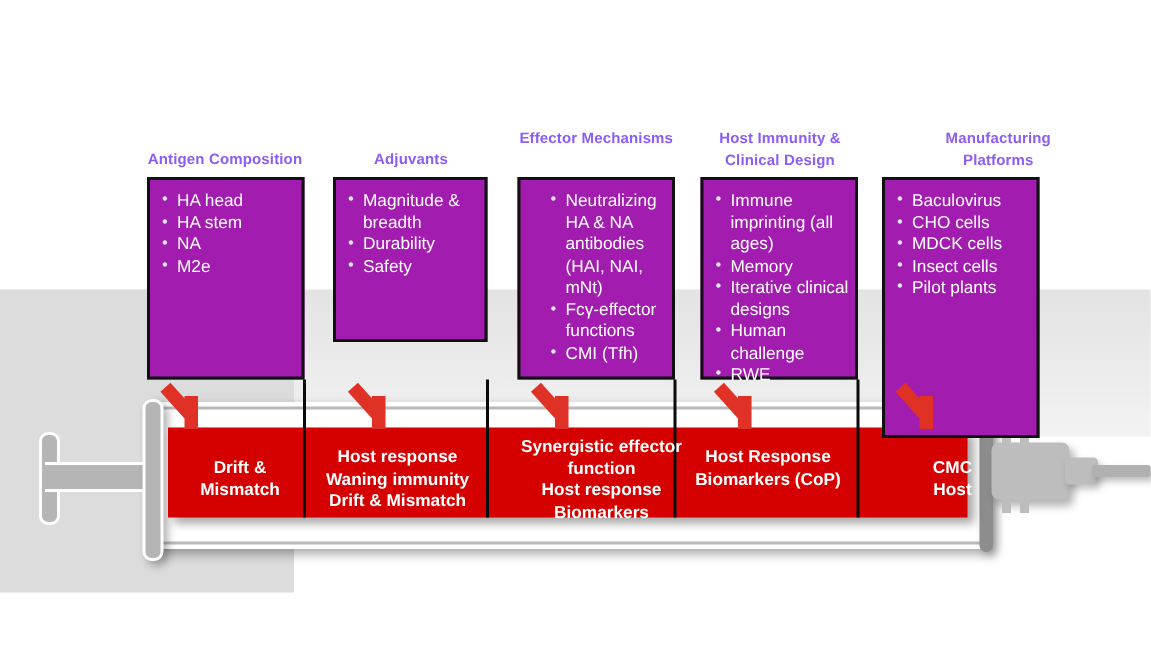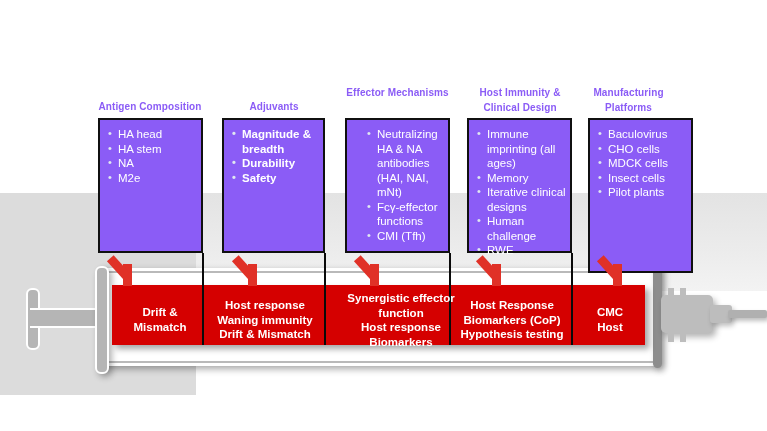--- a/index.html
+++ b/index.html
@@ -74,21 +74,21 @@
   .redband{
     position:absolute;left:112px;top:285px;width:533px;height:60px;
     background:#d50000;
     box-shadow:4px 4px 6px rgba(0,0,0,.35);
   }
   .coltitle{
     position:absolute;text-align:center;font-weight:bold;font-size:10px;
     color:#8b5cf6;line-height:15px;letter-spacing:.1px;
   }
   .bluebox{
-    position:absolute;background:#8b5cf6;border:2px solid #101010;
+    position:absolute;background:#a21caf;border:2px solid #101010;
     box-sizing:border-box;
   }
   .bluebox ul{
     list-style:none;margin:0;padding:7px 4px 0 8px;
   }
   .bluebox li{
     color:#ffffff;font-size:11.5px;line-height:14.5px;
     position:relative;padding-left:10px;margin-bottom:0px;
   }
   .bluebox li:before{
@@ -154,21 +154,21 @@
     <div class="vert"></div>
       <div class="diag"></div>
   </div>
   <div class="divider" style="left:202px;top:253px;height:92px;"></div>
   <div class="cell" style="left:118px;top:305px;width:84px;">
     <div>Drift &amp;</div>
     <div>Mismatch</div>
   </div>
 
   <div class="coltitle" style="left:222px;top:99px;width:104px;">Adjuvants</div>
-  <div class="bluebox" style="left:222px;top:118px;width:103px;height:135px;font-weight:bold;">
+  <div class="bluebox" style="left:222px;top:118px;width:103px;height:110px;">
     <ul>
       <li>Magnitude &amp; breadth</li>
       <li>Durability</li>
       <li>Safety</li>
     </ul>
   </div>
   <div class="elbow" style="left:248px;top:256px;width:30px;height:30px;">
     <div class="vert"></div>
       <div class="diag"></div>
   </div>
@@ -210,35 +210,34 @@
     </ul>
   </div>
   <div class="elbow" style="left:492px;top:256px;width:30px;height:30px;">
     <div class="vert"></div>
       <div class="diag"></div>
   </div>
   <div class="divider" style="left:571px;top:253px;height:92px;"></div>
   <div class="cell" style="left:452px;top:298px;width:120px;">
     <div>Host Response</div>
     <div>Biomarkers (CoP)</div>
-    <div>Hypothesis testing</div>
-  </div>
-
-  <div class="coltitle" style="left:576px;top:85px;width:105px;">Manufacturing Platforms</div>
-  <div class="bluebox" style="left:588px;top:118px;width:105px;height:155px;">
+  </div>
+
+  <div class="coltitle" style="left:613px;top:85px;width:105px;">Manufacturing Platforms</div>
+  <div class="bluebox" style="left:588px;top:118px;width:105px;height:174px;">
     <ul>
       <li>Baculovirus</li>
       <li>CHO cells</li>
       <li>MDCK cells</li>
       <li>Insect cells</li>
       <li>Pilot plants</li>
     </ul>
   </div>
   <div class="elbow" style="left:613px;top:256px;width:30px;height:30px;">
     <div class="vert"></div>
       <div class="diag"></div>
   </div>
-  <div class="cell" style="left:578px;top:305px;width:64px;">
+  <div class="cell" style="left:603px;top:305px;width:64px;">
     <div>CMC</div>
     <div>Host</div>
   </div>
 
 </div>
 
 </body></html>

